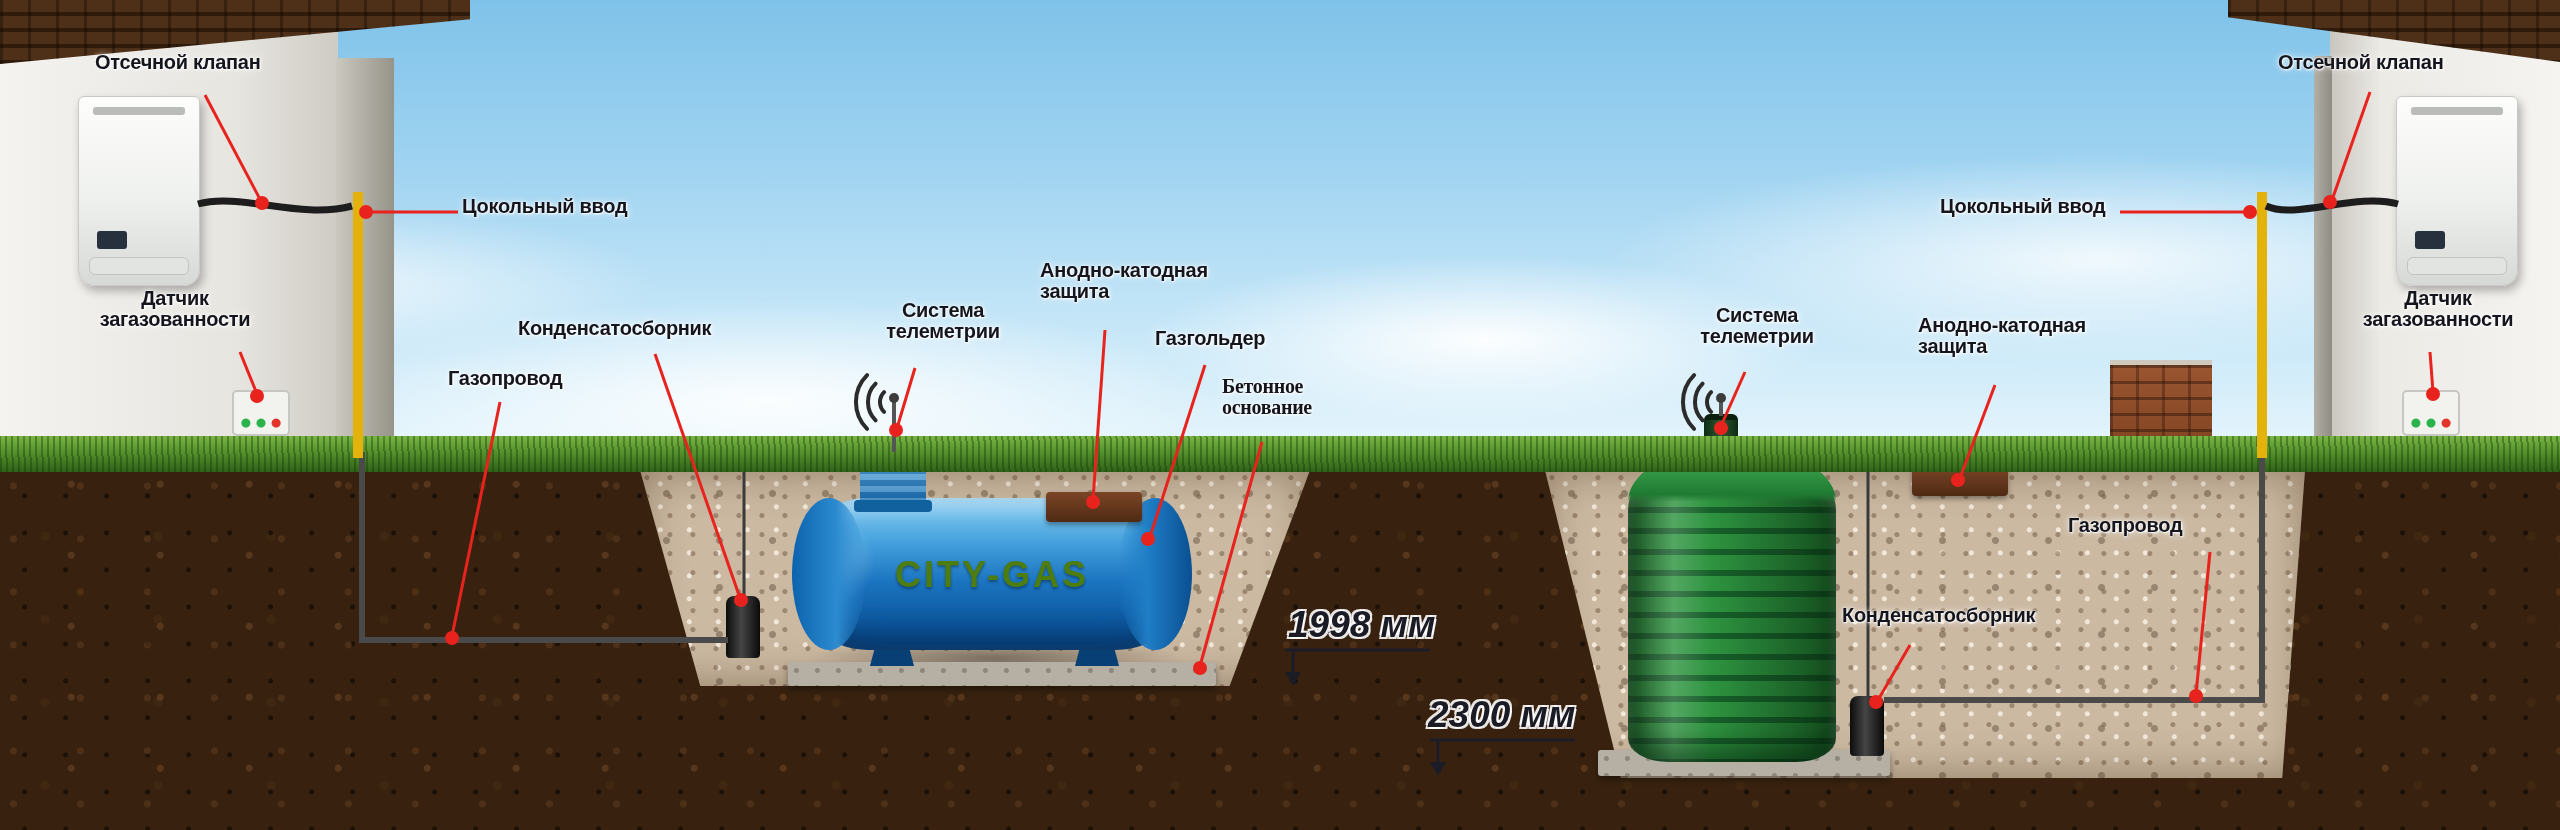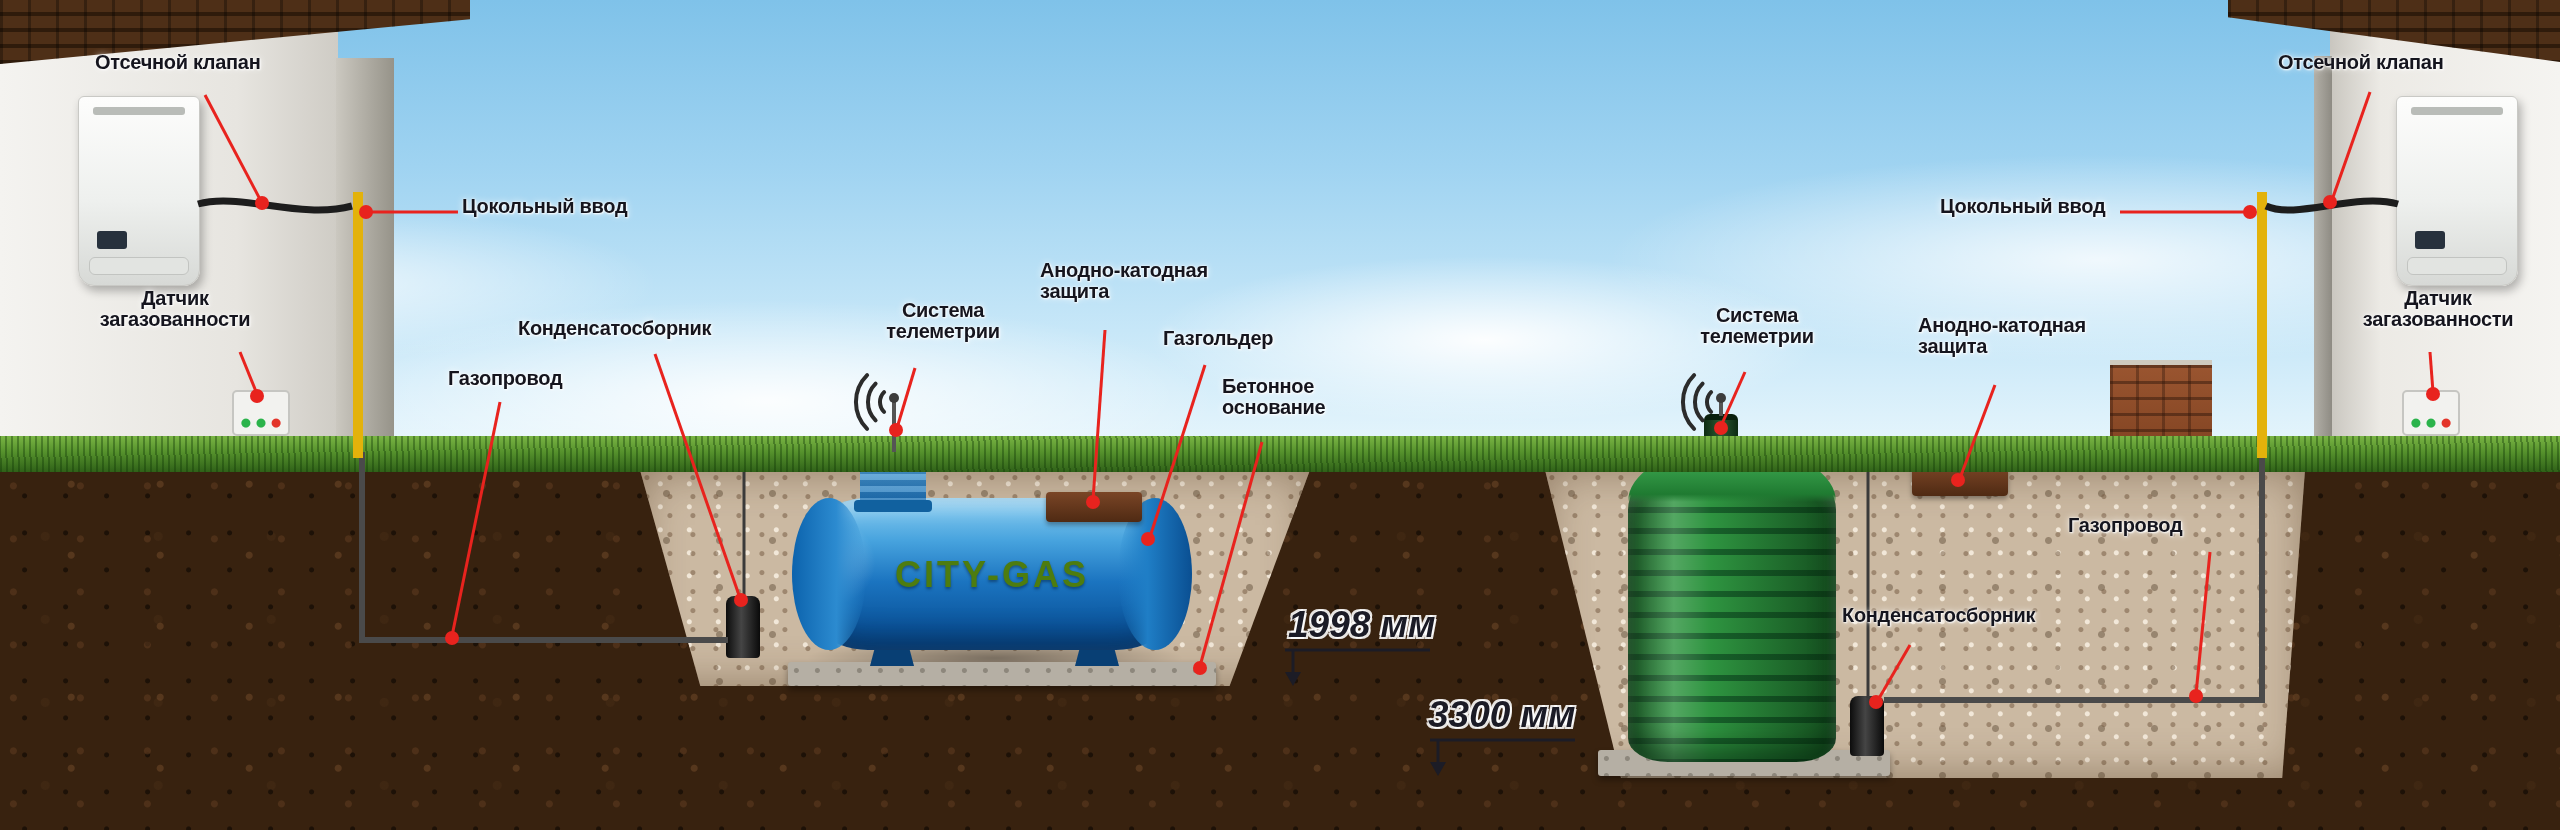--- a/index.html
+++ b/index.html
@@ -291,30 +291,30 @@
   <div class="lbl" style="left:95px;top:52px;width:240px;">Отсечной клапан</div>
   <div class="lbl" style="left:40px;top:288px;width:270px;text-align:center;">Датчик
 загазованности</div>
   <div class="lbl" style="left:462px;top:196px;width:250px;">Цокольный ввод</div>
   <div class="lbl" style="left:448px;top:368px;width:210px;">Газопровод</div>
   <div class="lbl" style="left:518px;top:318px;width:290px;">Конденсатосборник</div>
   <div class="lbl" style="left:848px;top:300px;width:190px;text-align:center;">Система
 телеметрии</div>
   <div class="lbl" style="left:1040px;top:260px;width:260px;">Анодно-катодная
 защита</div>
-  <div class="lbl" style="left:1155px;top:328px;width:210px;margin-left:8px;">Газгольдер</div>
-  <div class="lbl" style="left:1222px;top:376px;width:180px;">Бетонное
+  <div class="lbl" style="left:1155px;top:328px;width:210px;">Газгольдер</div>
+  <div class="lbl" style="left:1222px;top:376px;width:180px;font-family:Liberation Serif, serif;">Бетонное
 основание</div>
   <div class="dim" style="left:1288px;top:604px;">1998 мм</div>
 
   <div class="lbl" style="left:1662px;top:305px;width:190px;text-align:center;">Система
 телеметрии</div>
   <div class="lbl" style="left:1918px;top:315px;width:260px;">Анодно-катодная
 защита</div>
   <div class="lbl" style="left:1940px;top:196px;width:250px;">Цокольный ввод</div>
   <div class="lbl" style="left:2278px;top:52px;width:250px;">Отсечной клапан</div>
   <div class="lbl" style="left:2316px;top:288px;width:244px;text-align:center;">Датчик
 загазованности</div>
   <div class="lbl" style="left:2068px;top:515px;width:210px;">Газопровод</div>
   <div class="lbl" style="left:1842px;top:605px;width:290px;">Конденсатосборник</div>
-  <div class="dim" style="left:1428px;top:694px;">3300 мм</div>
+  <div class="dim" style="left:1428px;top:694px;">2300 мм</div>
 
 </div>
 
 </body></html>

